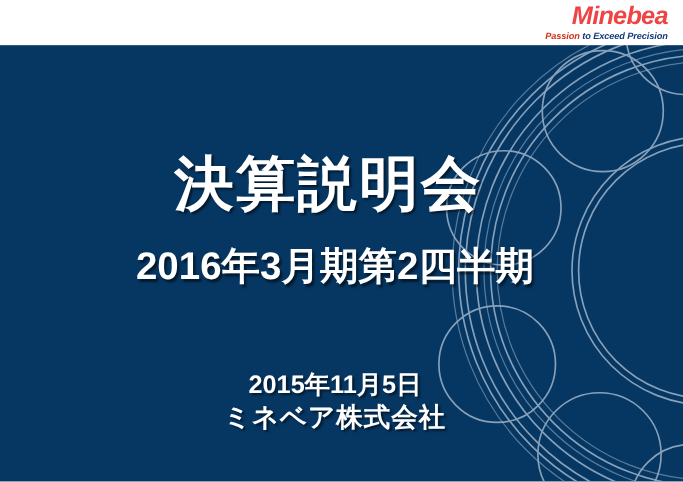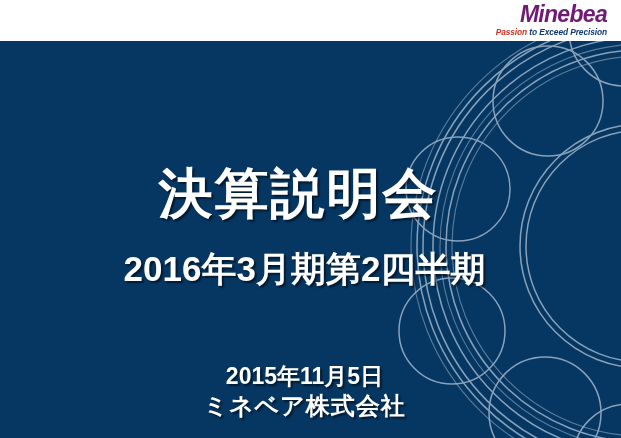--- a/index.html
+++ b/index.html
@@ -33,21 +33,21 @@
     text-align: right;
     line-height: 1;
     user-select: none;
   }
   #logo-wordmark {
     font-family: "Liberation Sans", "DejaVu Sans", sans-serif;
     font-size: 23px;
     font-weight: bold;
     font-style: italic;
     letter-spacing: -0.7px;
-    color: #701a75;
+    color: #ef4444;
     display: block;
   }
   #logo-tagline {
     display: block;
     margin-top: 2px;
     font-size: 8.4px;
     font-weight: bold;
     font-style: italic;
     letter-spacing: -0.1px;
     white-space: nowrap;
@@ -78,21 +78,20 @@
   }
 
   
   #text-block {
     position: absolute;
     left: 0;
     top: 0;
     width: 621px;
     height: 283px;
     z-index: 3;
-    margin-top: 27px;
   }
   .slide-text {
     position: absolute;
     color: #ffffff;
     font-weight: bold;
     white-space: nowrap;
     text-shadow: 2px 2px 2px rgba(0,0,0,0.55);
     user-select: none;
   }
   #main-title {

